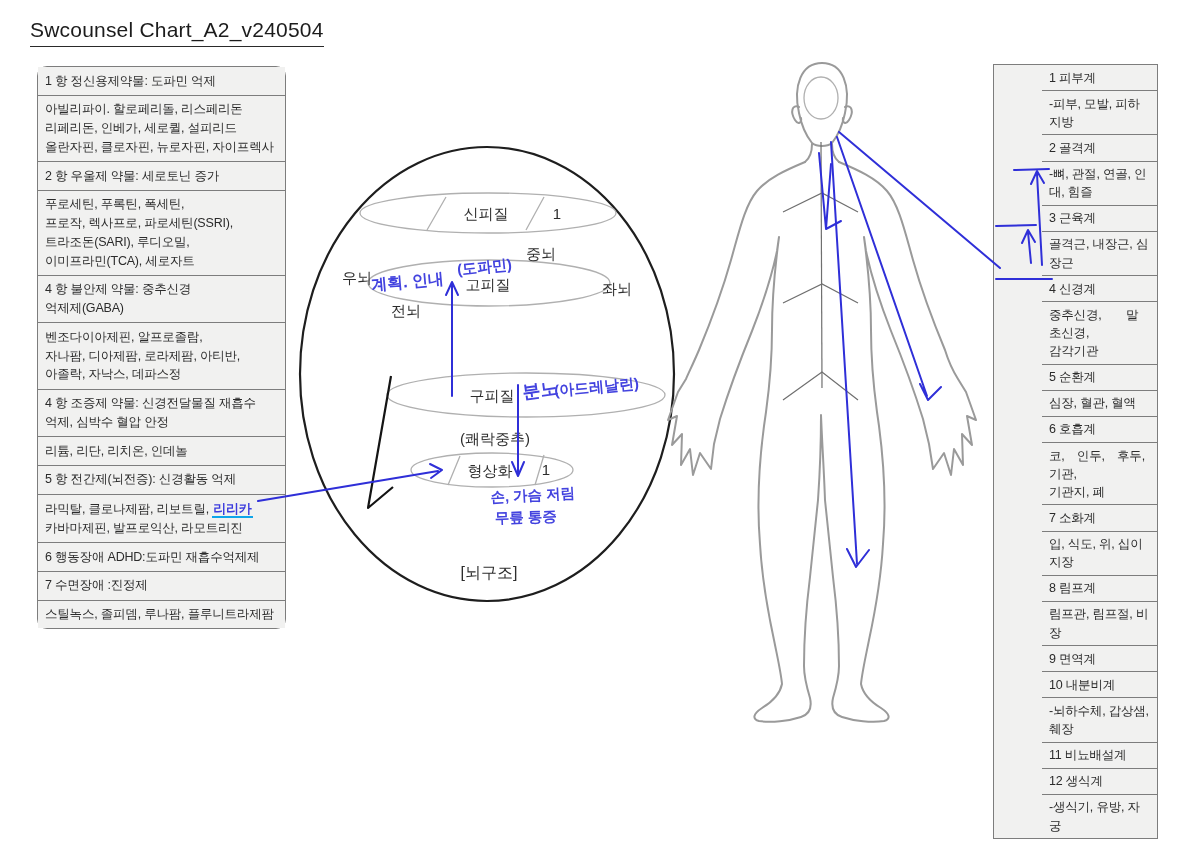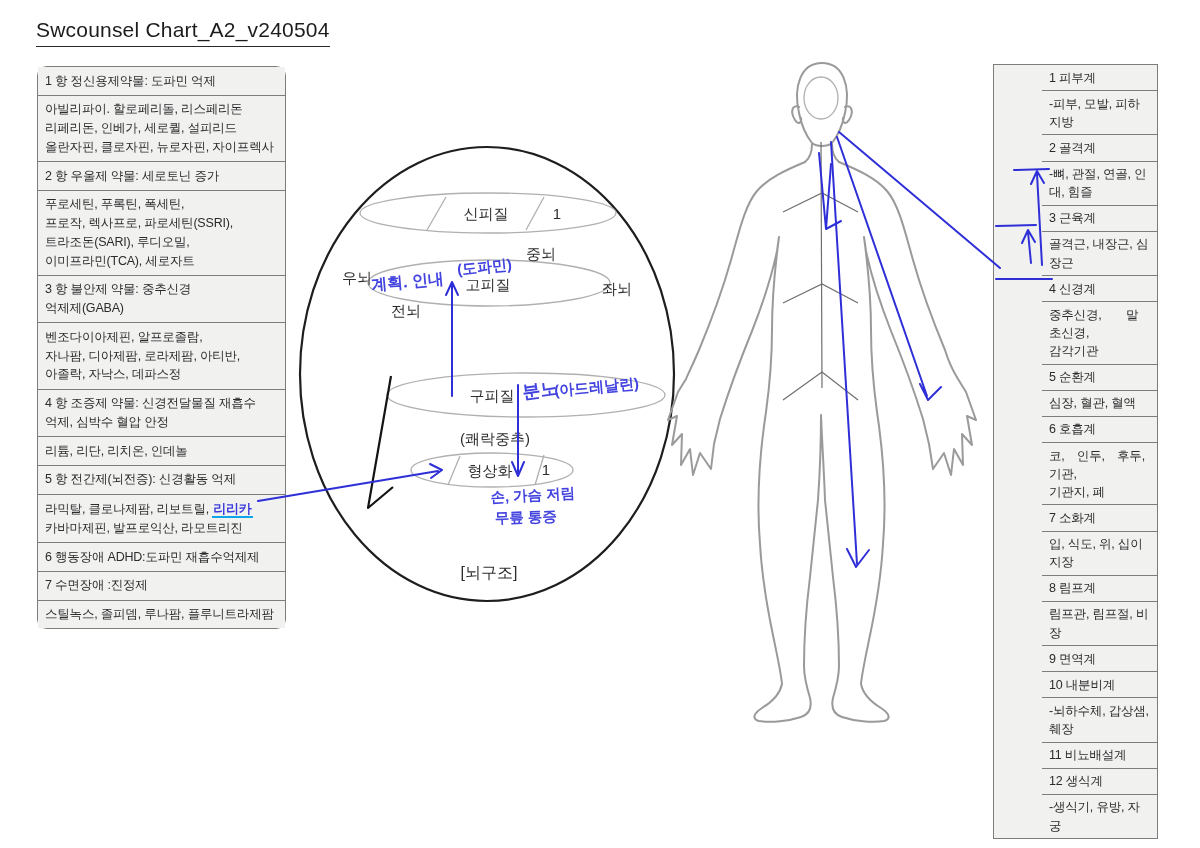--- a/index.html
+++ b/index.html
@@ -1,18 +1,18 @@
 <!DOCTYPE html>
 <html><head>
 <meta charset="utf-8">
 <style>
   html,body{margin:0;padding:0;background:#ffffff;}
   .page{position:relative;width:1200px;height:848px;background:#ffffff;overflow:hidden;
         font-family:"Liberation Sans", sans-serif;}
-  .title{position:absolute;left:36px;top:18px;font-size:21px;color:#1c1c1c;
+  .title{position:absolute;left:30px;top:18px;font-size:21px;color:#1c1c1c;
          border-bottom:1.6px solid #2a2a2a;padding-bottom:4px;letter-spacing:0.2px;}
   svg{position:absolute;left:0;top:0;}
   #base-art{z-index:0;}
   #overlay-art{z-index:3;pointer-events:none;}
   .ltable{position:absolute;z-index:2;border:1.5px solid #7d7d7d;background:#f1f1f0;}
   #left-table{left:37px;top:66px;width:247px;border-radius:10px;}
   #right-table{left:993px;top:64px;width:163px;}
   .cell{border-bottom:1.5px solid #7d7d7d;padding:4.5px 7px;font-size:12.5px;line-height:1.5;
         color:#2b2b2b;white-space:pre-line;letter-spacing:-0.2px;background:#f1f1f0;}
   #right-table .cell{padding:3.5px 7px;line-height:1.45;margin-left:48px;}
@@ -131,21 +131,21 @@
   <div class="ltable" id="left-table">
       <div class="cell header">1 항 정신용제약물: 도파민 억제</div>
       <div class="cell detail">아빌리파이. 할로페리돌, 리스페리돈
 리페리돈, 인베가, 세로퀼, 설피리드
 올란자핀, 클로자핀, 뉴로자핀, 자이프렉사</div>
       <div class="cell header">2 항 우울제 약물: 세로토닌 증가</div>
       <div class="cell detail">푸로세틴, 푸록틴, 폭세틴,
 프로작, 렉사프로, 파로세틴(SSRI),
 트라조돈(SARI), 루디오밀,
 이미프라민(TCA), 세로자트</div>
-      <div class="cell header">3 항 불안제 약물: 중추신경
+      <div class="cell header">4 항 불안제 약물: 중추신경
 억제제(GABA)</div>
       <div class="cell detail">벤조다이아제핀, 알프로졸람,
 자나팜, 디아제팜, 로라제팜, 아티반,
 아졸락, 자낙스, 데파스정</div>
       <div class="cell header">4 항 조증제 약물: 신경전달물질 재흡수
 억제, 심박수 혈압 안정</div>
       <div class="cell detail">리튬, 리단, 리치온, 인데놀</div>
       <div class="cell header">5 항 전간제(뇌전증): 신경활동 억제</div>
       <div class="cell detail"><div><span>라믹탈, 클로나제팜, 리보트릴, </span><span class="hand-inline">리리카</span></div><div>카바마제핀, 발프로익산, 라모트리진</div></div>
       <div class="cell header">6 행동장애 ADHD:도파민 재흡수억제제</div>

